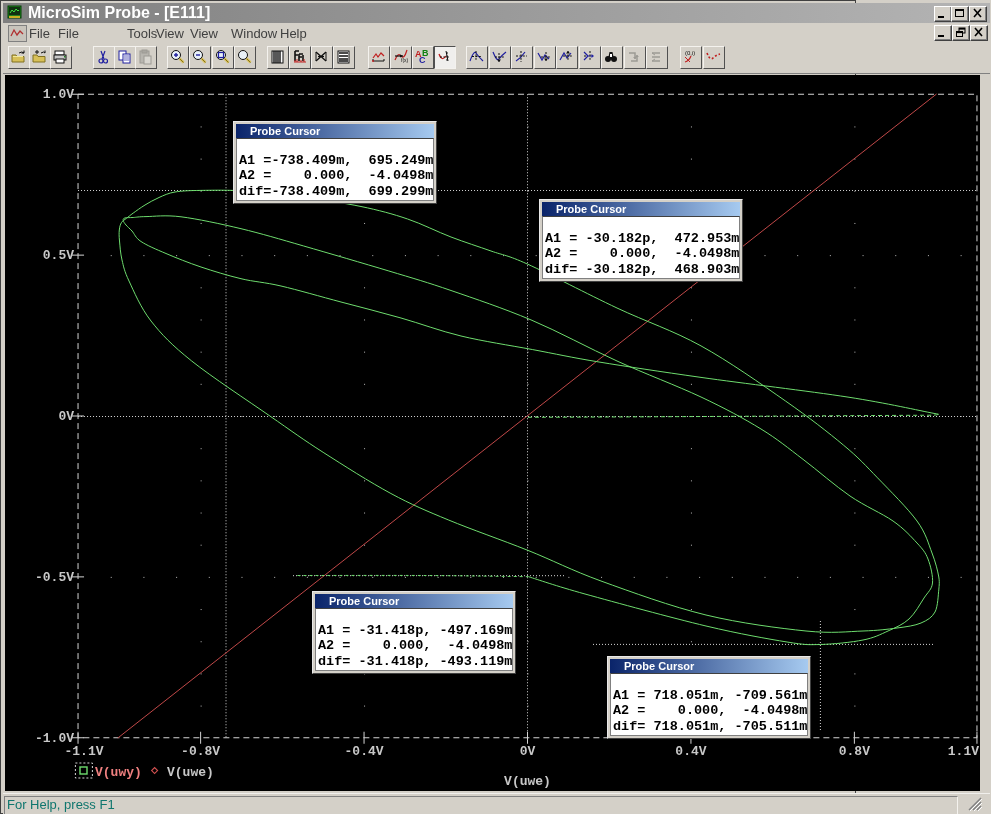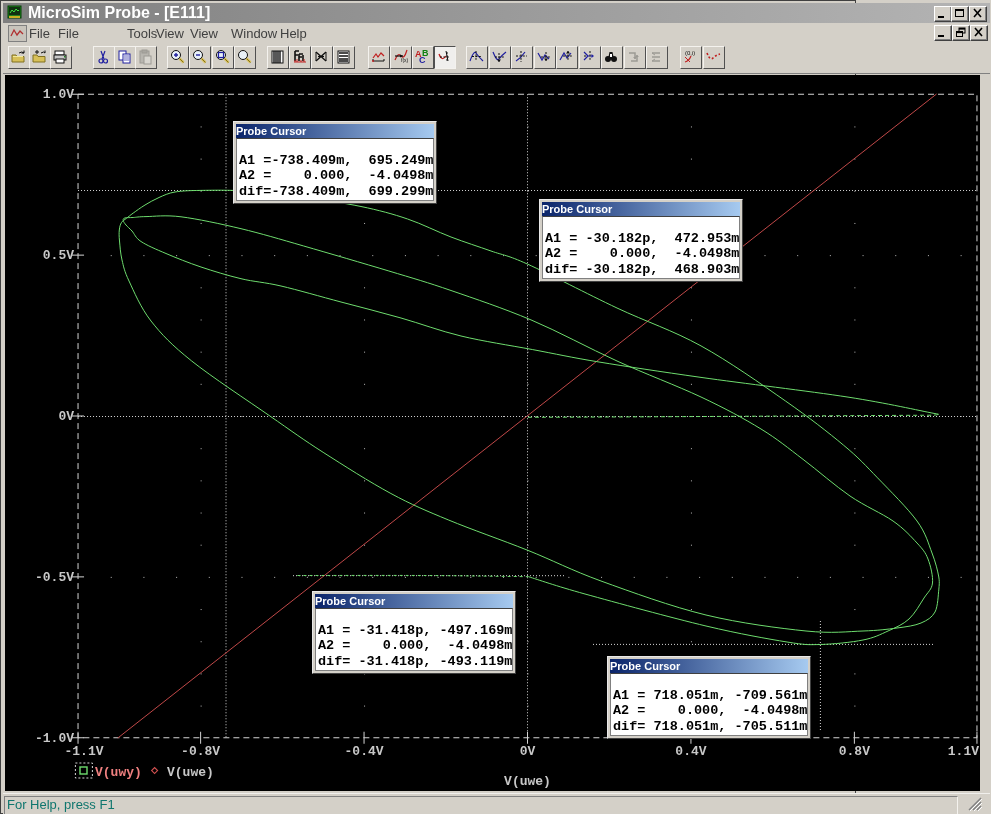--- a/index.html
+++ b/index.html
@@ -33,21 +33,21 @@
   .tbtn.pressed{background:#f0efed;border-top:1px solid #505050;border-left:1px solid #505050;
     border-right:1px solid #f4f2ee;border-bottom:1px solid #f4f2ee;}
   
   .plot{position:absolute;left:4px;top:74px;width:975px;height:716px;background:#000;}
   
   .pcbox{position:absolute;width:204px;background:#d4d0c8;
     border-top:1px solid #e8e8e8;border-left:1px solid #e8e8e8;
     border-right:1px solid #404040;border-bottom:1px solid #404040;
     padding:2px;box-sizing:border-box;}
   .pcttl{height:14px;background:linear-gradient(90deg,#0a246a,#a6caf0);
-    color:#fff;font-size:11px;font-weight:bold;line-height:14px;padding-left:0;}
+    color:#fff;font-size:11px;font-weight:bold;line-height:14px;padding-left:14px;}
   .pcbody{background:#fff;border:1px solid #808080;border-top:1px solid #404040;
     font-family:"Liberation Mono",monospace;font-size:13.5px;font-weight:bold;
     color:#000;line-height:15.4px;white-space:pre;padding:14px 0 1px 2px;}
   
   .statusbar{position:absolute;left:2px;top:792px;width:987px;height:20px;background:#d4d0c8;
     border-top:1px solid #f0efec;}
   .spanel{position:absolute;left:1px;top:2px;width:952px;height:17px;
     border-top:1px solid #808080;border-left:1px solid #808080;
     border-bottom:1px solid #f4f2ee;border-right:1px solid #f4f2ee;}
   .stxt{position:absolute;left:4px;top:3px;font-size:13px;color:#0f766e;}

